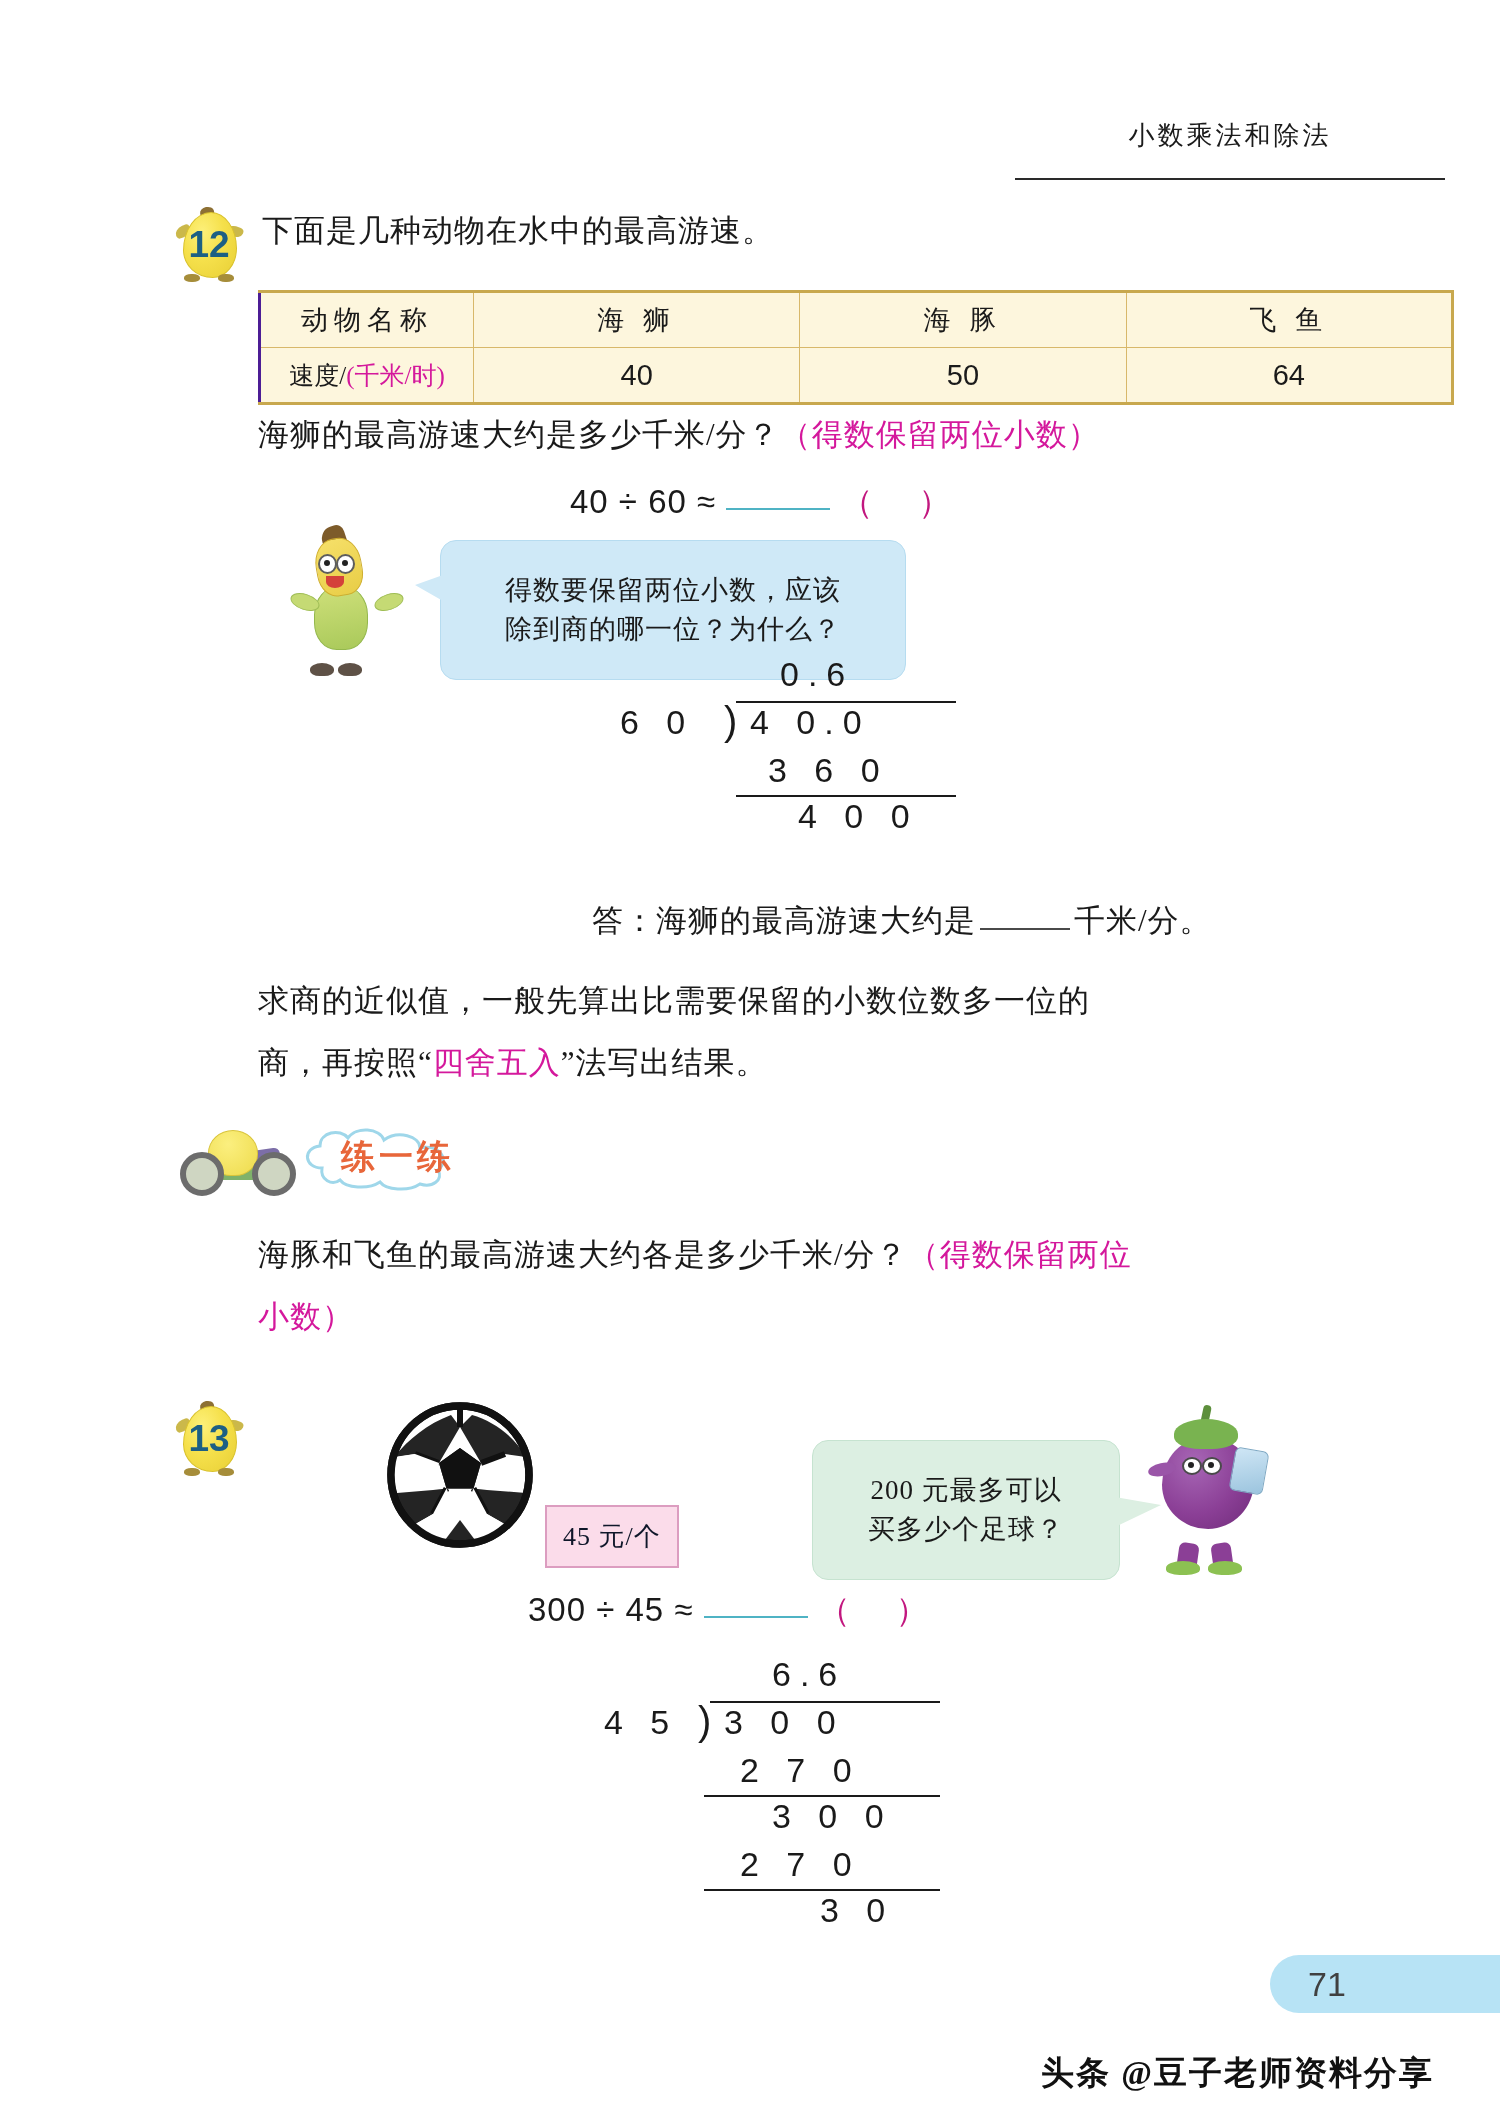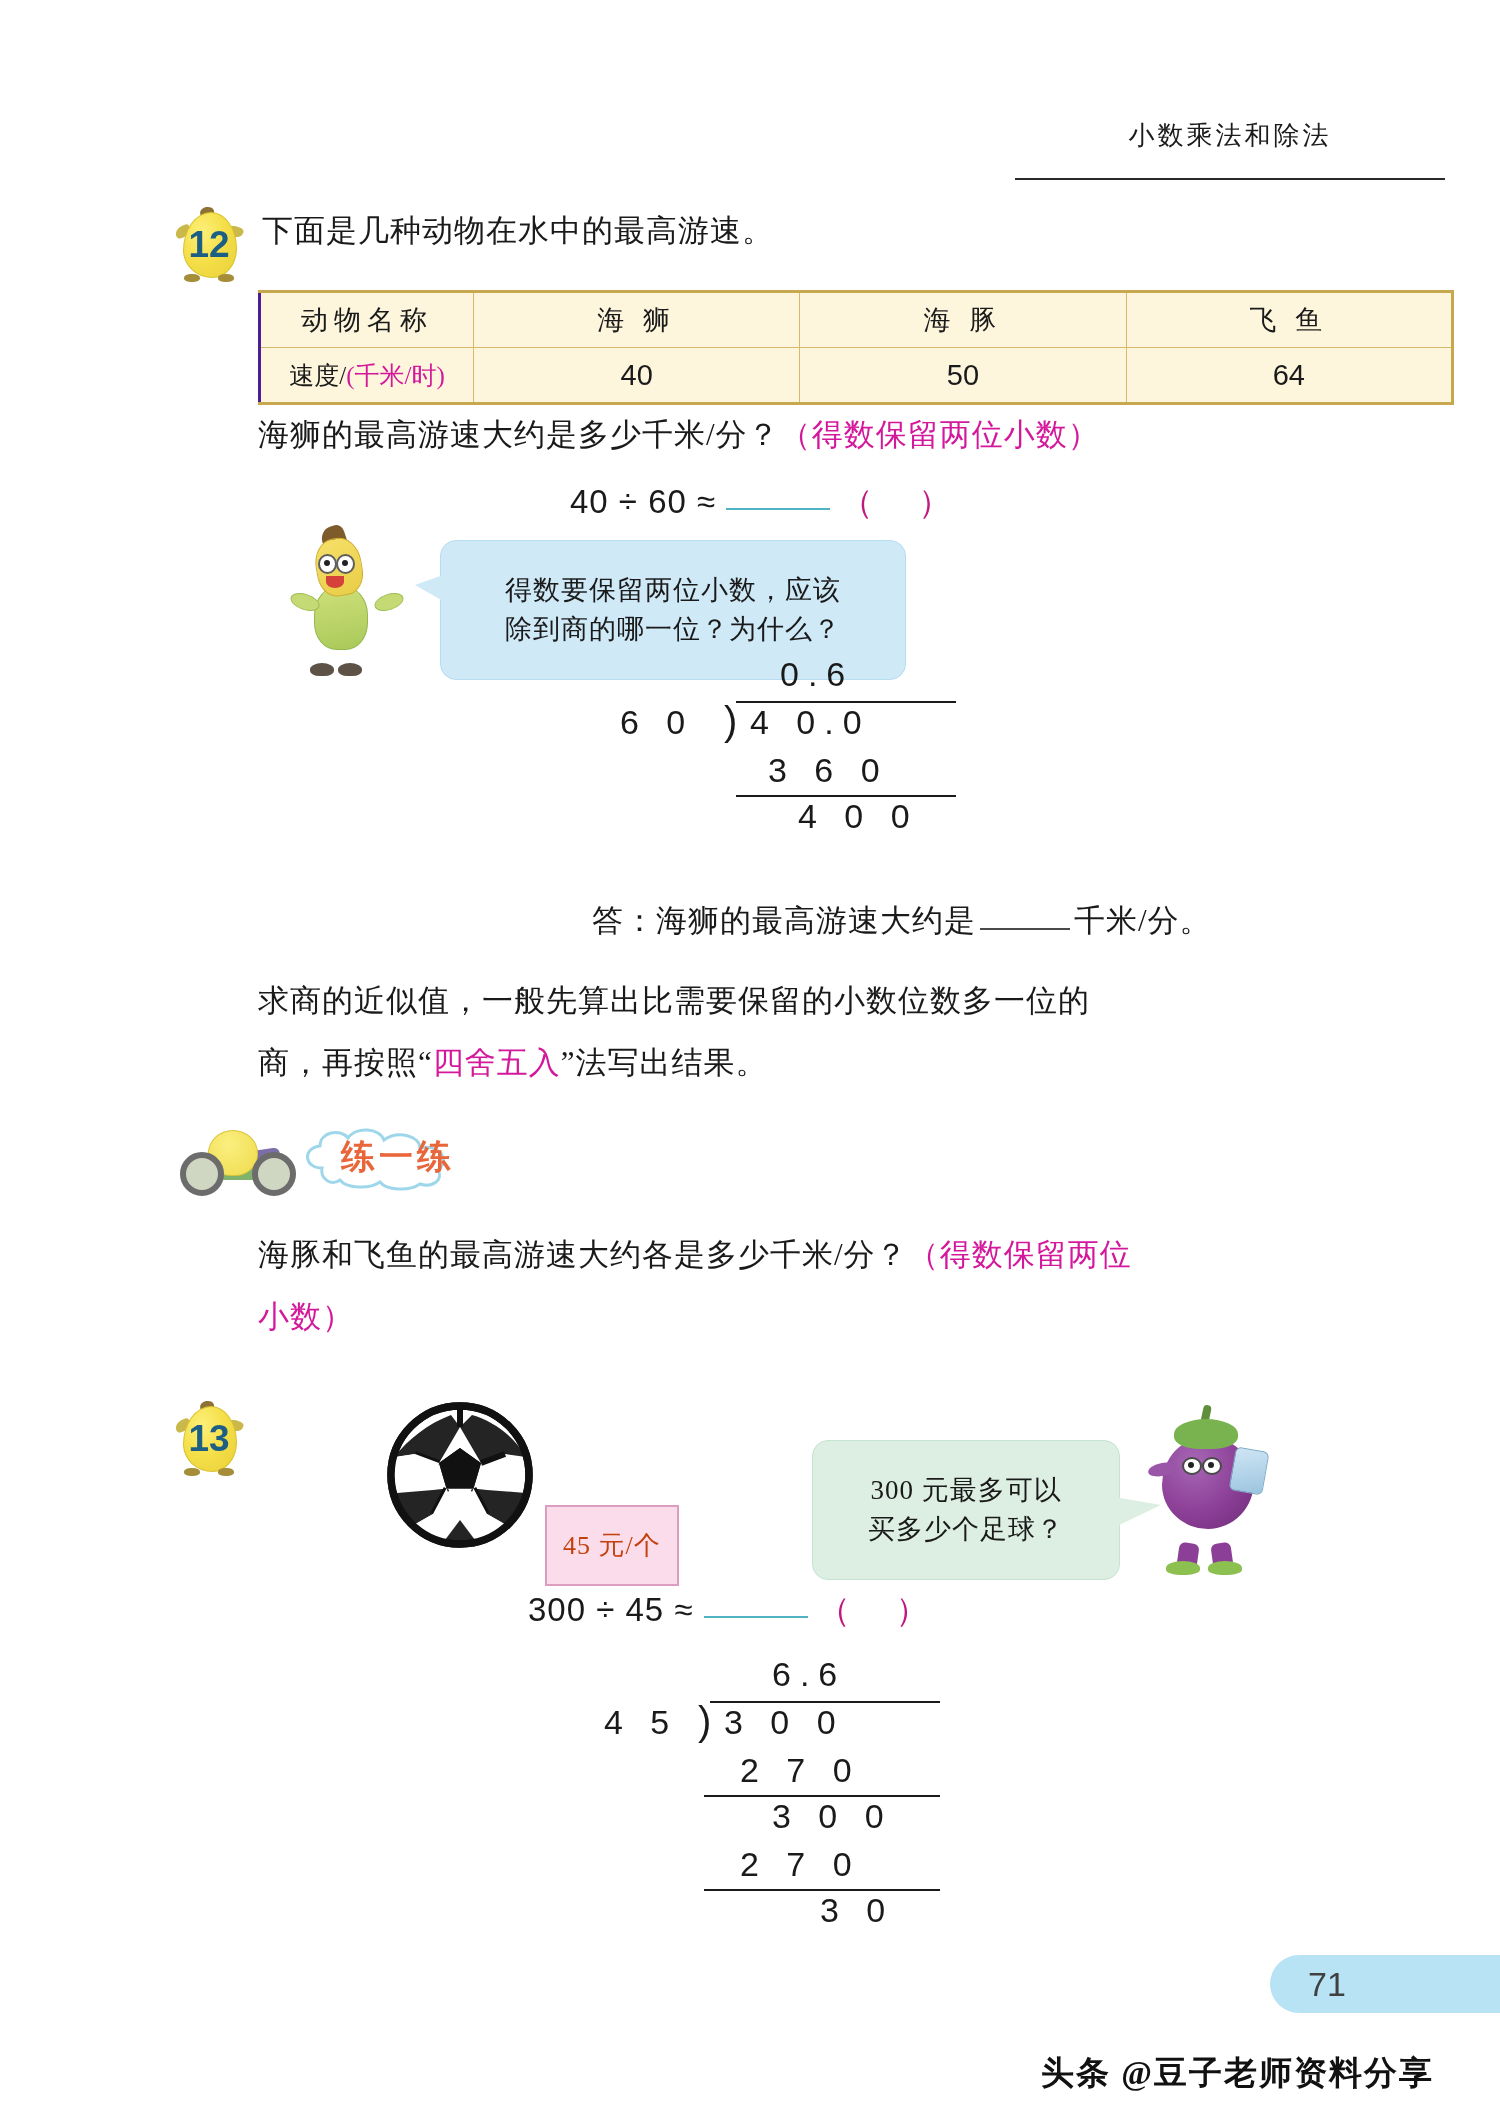--- a/index.html
+++ b/index.html
@@ -371,24 +371,24 @@
     top: 1400px;
     width: 150px;
     height: 150px;
   }
   .price-tag {
     position: absolute;
     left: 545px;
     top: 1505px;
     background: #fbdcea;
     border: 2px solid #dc9dc0;
-    padding: 21px 16px;
+    padding: 12px 16px;
     font-family: "Liberation Serif", "DejaVu Serif", serif;
     font-size: 26px;
-    color: #c2410c;
+    color: #0f172a;
     letter-spacing: 1px;
   }
 
   
   .eggplant {
     position: absolute;
     left: 1140px;
     top: 1405px;
     width: 140px;
     height: 170px;
@@ -642,21 +642,21 @@
         <div class="p"></div>
       </div>
     <div class="ep-arm"></div>
     <div class="ep-legL"></div>
     <div class="ep-legR"></div>
     <div class="ep-shoeL"></div>
     <div class="ep-shoeR"></div>
   </div>
 
   <div class="bubble bubble-green" style="left:812px; top:1440px; width:262px;">
-    <div>300 元最多可以</div>
+    <div>200 元最多可以</div>
     <div>买多少个足球？</div>
   </div>
 
   <div class="eq-line" style="left:528px; top:1588px;">
     <span>300 ÷ 45 ≈</span><span class="blank-line"></span><span class="pink-paren">（</span><span class="paren-gap"></span><span class="pink-paren">）</span>
   </div>
 
   <div class="longdiv" style="left:590px; top:1655px; width:360px; height:260px;">
     <div class="ld-row" style="left:182px; top:0px;">6.6</div>
     <div class="ld-rule" style="left:120px; top:46px; width:230px;"></div>

